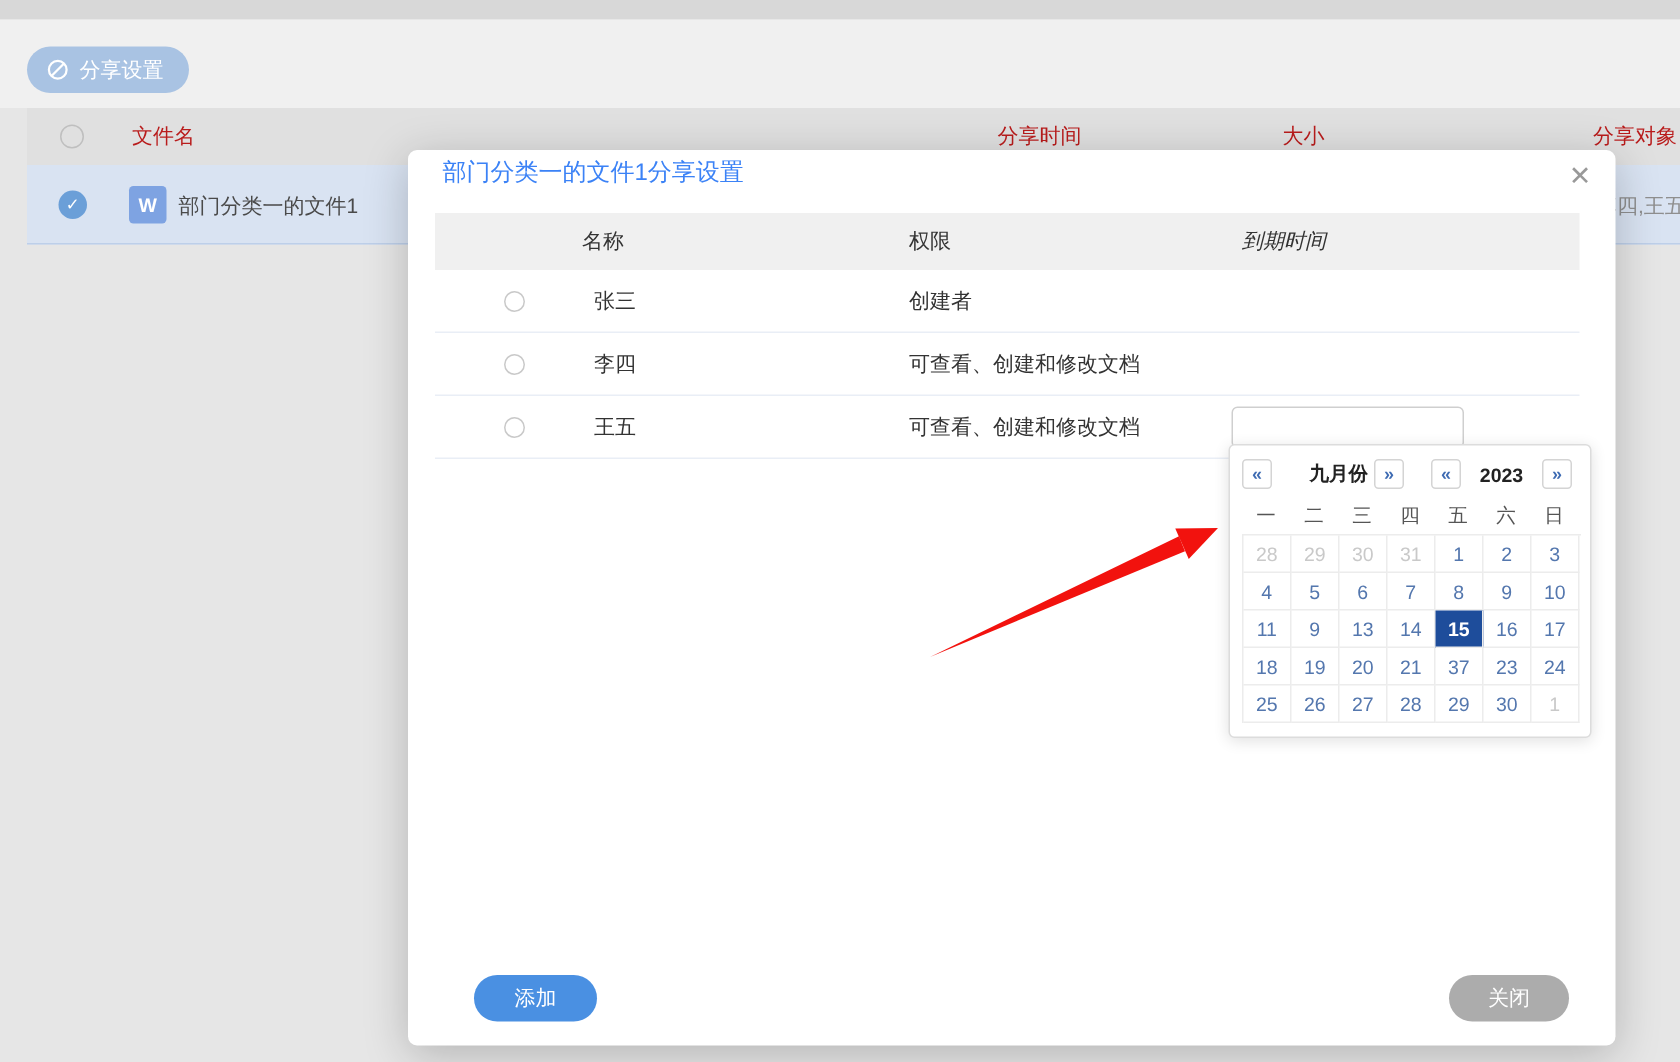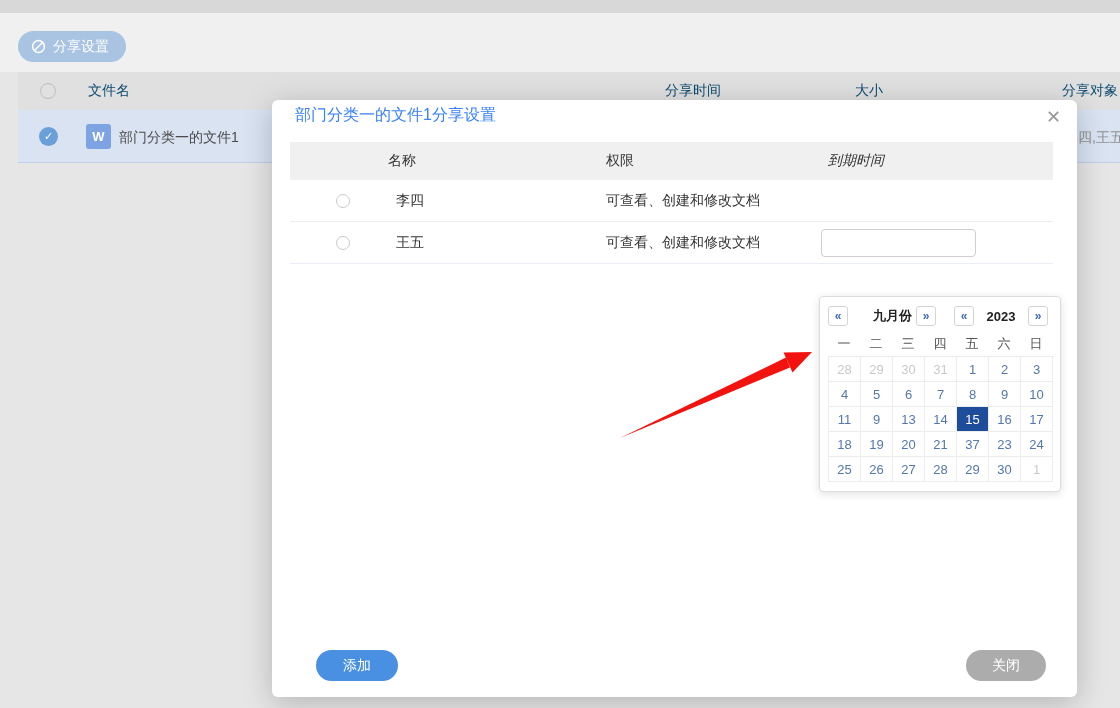--- a/index.html
+++ b/index.html
@@ -6,21 +6,21 @@
   html,body { width:1120px; height:708px; overflow:hidden; }
   body { font-family:"Liberation Sans","DejaVu Sans",sans-serif; background:#e6e6e6; position:relative; }
 
   
   .top-strip { position:absolute; left:0; top:0; width:1120px; height:13px; background:#d8d8d8; z-index:1; }
   .toolbar-band { position:absolute; left:0; top:13px; width:1120px; height:59px; background:#f0f0f0; z-index:1; }
   .btn-share-settings { position:absolute; left:18px; top:31px; height:31px; border:none; border-radius:16px;
     background:#a9c3e3; color:#fff; font-size:14px; padding:0 17px 0 13px; display:flex; align-items:center; gap:7px; cursor:pointer; z-index:2; font-family:inherit; }
   .bg-table-header { position:absolute; left:18px; top:72px; width:1102px; height:38px; background:#e0e0e0; z-index:1; }
   .bg-table-header .hcircle { position:absolute; left:22px; top:11px; width:16px; height:16px; border-radius:50%; border:1px solid #bfbfbf; }
-  .bg-th { position:absolute; top:10px; font-size:14px; color:#0c4a6e; white-space:nowrap; }
+  .bg-th { position:absolute; top:10px; font-size:14px; color:#b91c1c; white-space:nowrap; }
   .bg-th.name { left:70px; } .bg-th.time { left:647px; } .bg-th.size { left:837px; } .bg-th.target { left:1044px; }
   .bg-selected-row { position:absolute; left:18px; top:110px; width:1102px; height:53px; background:#d9e3f2; border-bottom:1px solid #bdcfe9; z-index:1; }
   .check-circle { position:absolute; left:21px; top:17px; width:19px; height:19px; border-radius:50%; background:#6b9fd8; color:#fff; font-size:11px; display:flex; align-items:center; justify-content:center; }
   .w-badge { position:absolute; left:68px; top:14px; width:25px; height:25px; border-radius:3px; background:#7ea3e2; color:#fff; font-size:13px; font-weight:bold; display:flex; align-items:center; justify-content:center; }
   .bg-file-name { position:absolute; left:101px; top:19px; font-size:14px; color:#4a4a4a; white-space:nowrap; }
   .bg-share-target { position:absolute; left:1046px; top:19px; font-size:14px; color:#8f8f8f; white-space:nowrap; }
 
   
   .modal { position:absolute; left:272px; top:100px; width:805px; height:597px; background:#fff; border-radius:6px;
     box-shadow:0 6px 30px rgba(0,0,0,0.22); z-index:10; }
@@ -49,21 +49,21 @@
     font-size:12px; font-weight:bold; display:flex; align-items:center; justify-content:center; cursor:pointer; padding:0; font-family:inherit; }
   .cal-month { width:60px; text-align:right; font-size:13px; font-weight:bold; color:#222; }
   .cal-gap { width:10px; }
   .cal-year { width:46px; text-align:center; font-size:13px; font-weight:bold; color:#222; }
   .cal-weekdays { display:flex; }
   .cal-wd { width:32px; height:24px; font-size:13px; color:#555; display:flex; align-items:center; justify-content:center; }
   .cal-grid { display:flex; flex-wrap:wrap; width:226px; border-top:1px solid #ececec; border-left:1px solid #ececec; }
   .day { width:32px; height:25px; font-size:13px; color:#5477ae; display:flex; align-items:center; justify-content:center;
     border-right:1px solid #ececec; border-bottom:1px solid #ececec; cursor:pointer; }
   .day.muted { color:#c9c9c9; }
-  .day.selected { background:#1e4d9b; color:#fff; font-weight:normal; }
+  .day.selected { background:#1e4d9b; color:#fff; font-weight:bold; }
 
   .arrow-svg { position:absolute; left:600px; top:340px; z-index:30; pointer-events:none; }
 </style>
 </head>
 <body>
 
 <div class="top-strip"></div>
 <div class="toolbar-band"></div>
 <button class="btn-share-settings">
   <svg width="15" height="15" viewBox="0 0 15 15">
@@ -92,20 +92,25 @@
   <div class="modal-title">部门分类一的文件1分享设置</div>
   <div class="modal-close">✕</div>
 
   <div class="mtable-header">
     <span class="mth c1">名称</span>
     <span class="mth c2">权限</span>
     <span class="mth c3">到期时间</span>
   </div>
 
   <div class="mrows">
+      <div class="mrow">
+        <span class="radio"></span>
+        <span class="mname">张三</span>
+        <span class="mperm">创建者</span>
+      </div>
       <div class="mrow">
         <span class="radio"></span>
         <span class="mname">李四</span>
         <span class="mperm">可查看、创建和修改文档</span>
       </div>
       <div class="mrow">
         <span class="radio"></span>
         <span class="mname">王五</span>
         <span class="mperm">可查看、创建和修改文档</span>
         <input class="expiry" style="">

